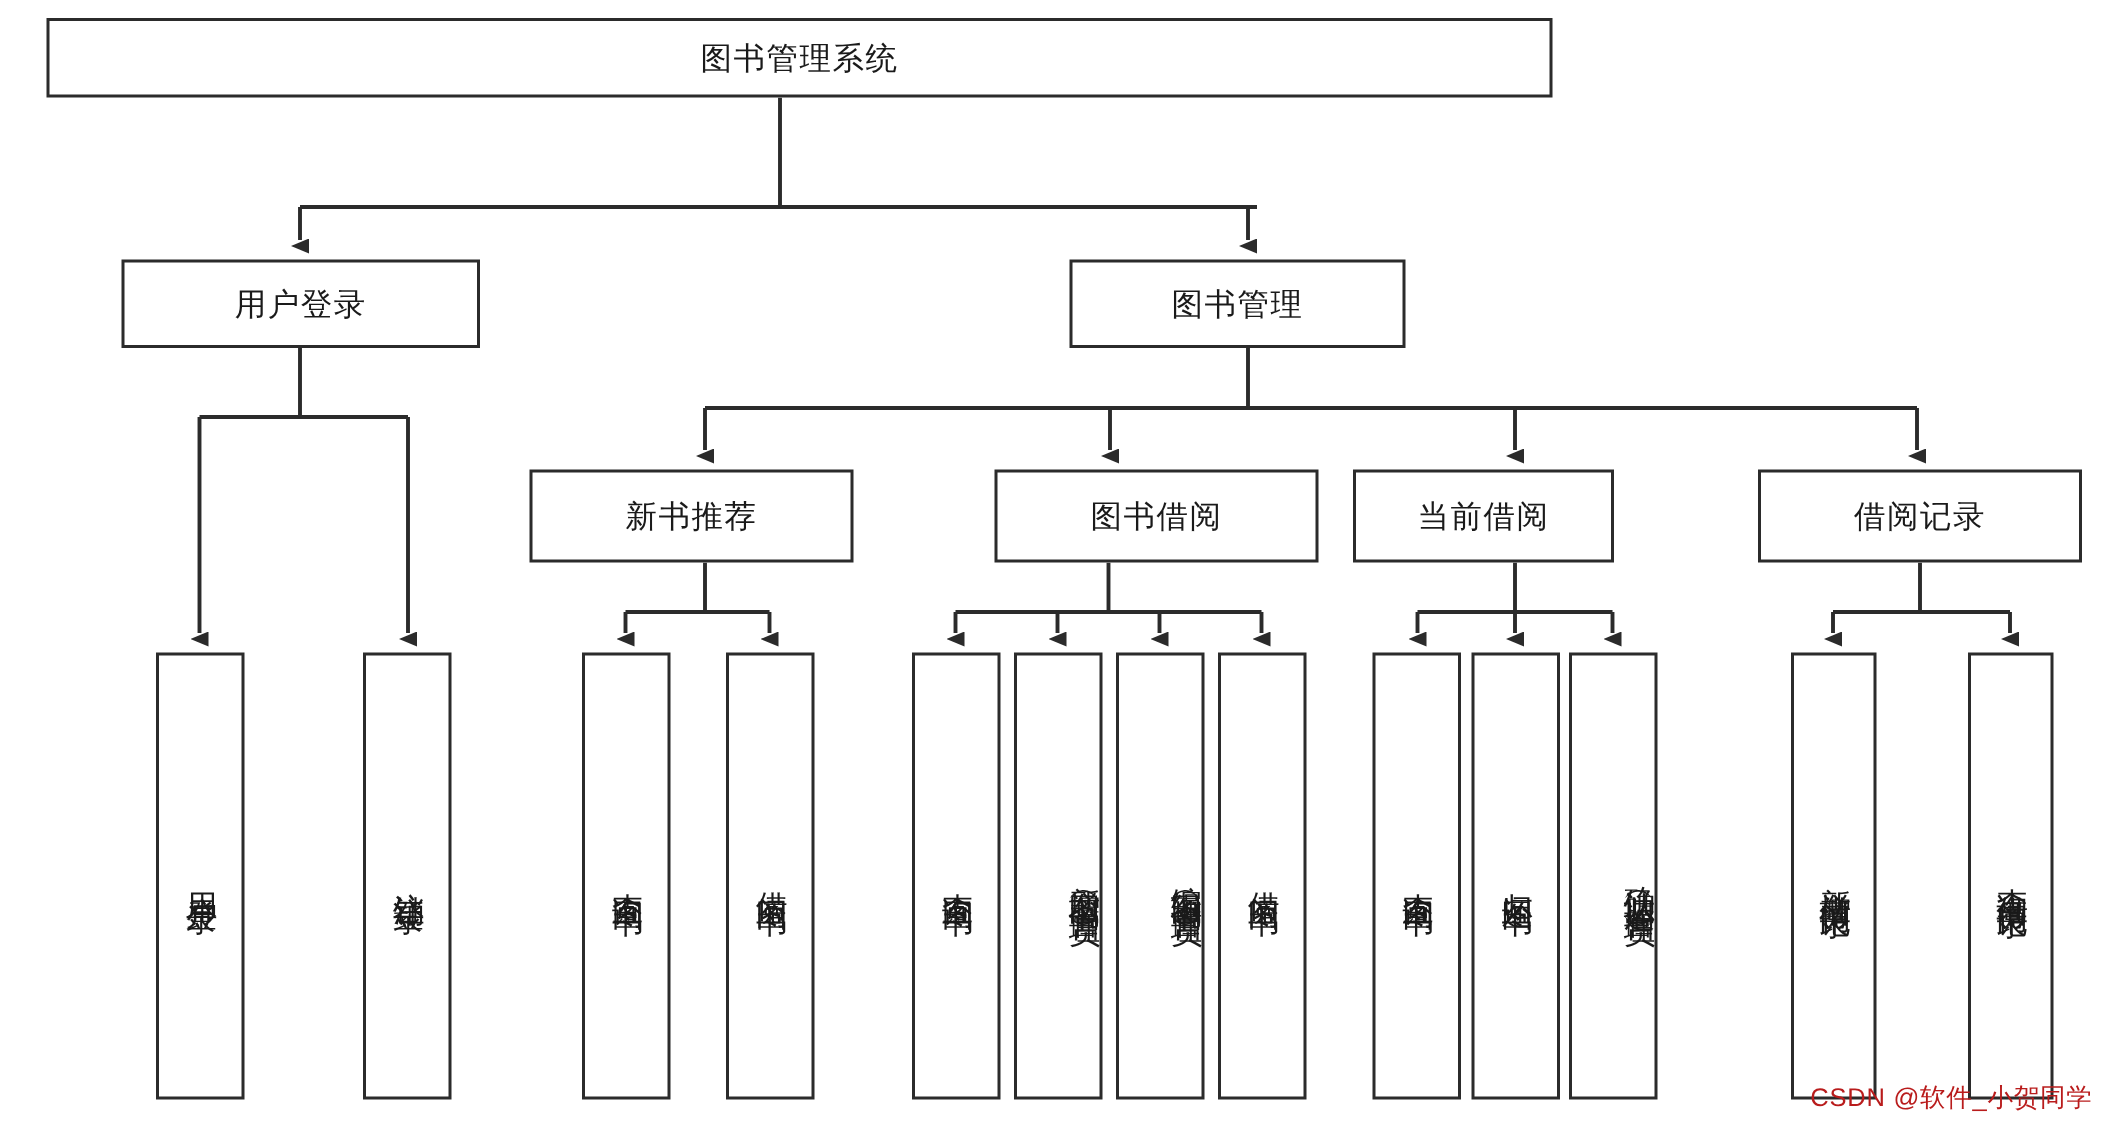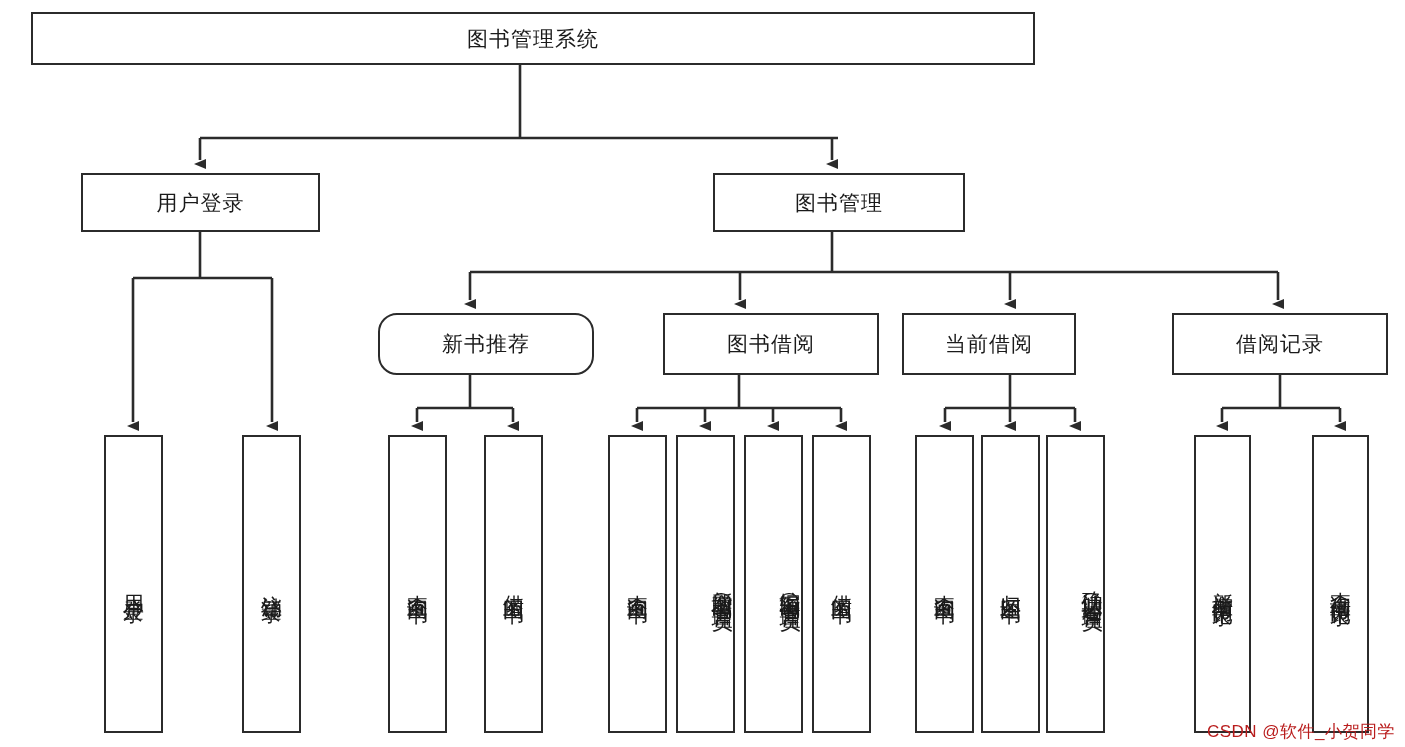--- a/index.html
+++ b/index.html
@@ -73,25 +73,25 @@
     </g>
   </svg>
 
   <div class="node h-node" style="left:14px;top:12px;width:1004px;height:53px;margin-left:17px;">
     <span class="label">图书管理系统</span>
   </div>
 
   <div class="node h-node" style="left:81px;top:173px;width:239px;height:59px;">
     <span class="label">用户登录</span>
   </div>
-  <div class="node h-node" style="left:713px;top:173px;width:252px;height:59px;">
+  <div class="node h-node" style="left:713px;top:173px;width:224px;height:59px;">
     <span class="label">图书管理</span>
   </div>
 
-  <div class="node h-node" style="left:378px;top:313px;width:216px;height:62px;border-radius:19px;">
+  <div class="node h-node" style="left:353px;top:313px;width:216px;height:62px;">
     <span class="label">新书推荐</span>
   </div>
   <div class="node h-node" style="left:632px;top:313px;width:216px;height:62px;margin-left:31px;">
     <span class="label">图书借阅</span>
   </div>
   <div class="node h-node" style="left:902px;top:313px;width:174px;height:62px;">
     <span class="label">当前借阅</span>
   </div>
   <div class="node h-node" style="left:1172px;top:313px;width:216px;height:62px;">
     <span class="label">借阅记录</span>

